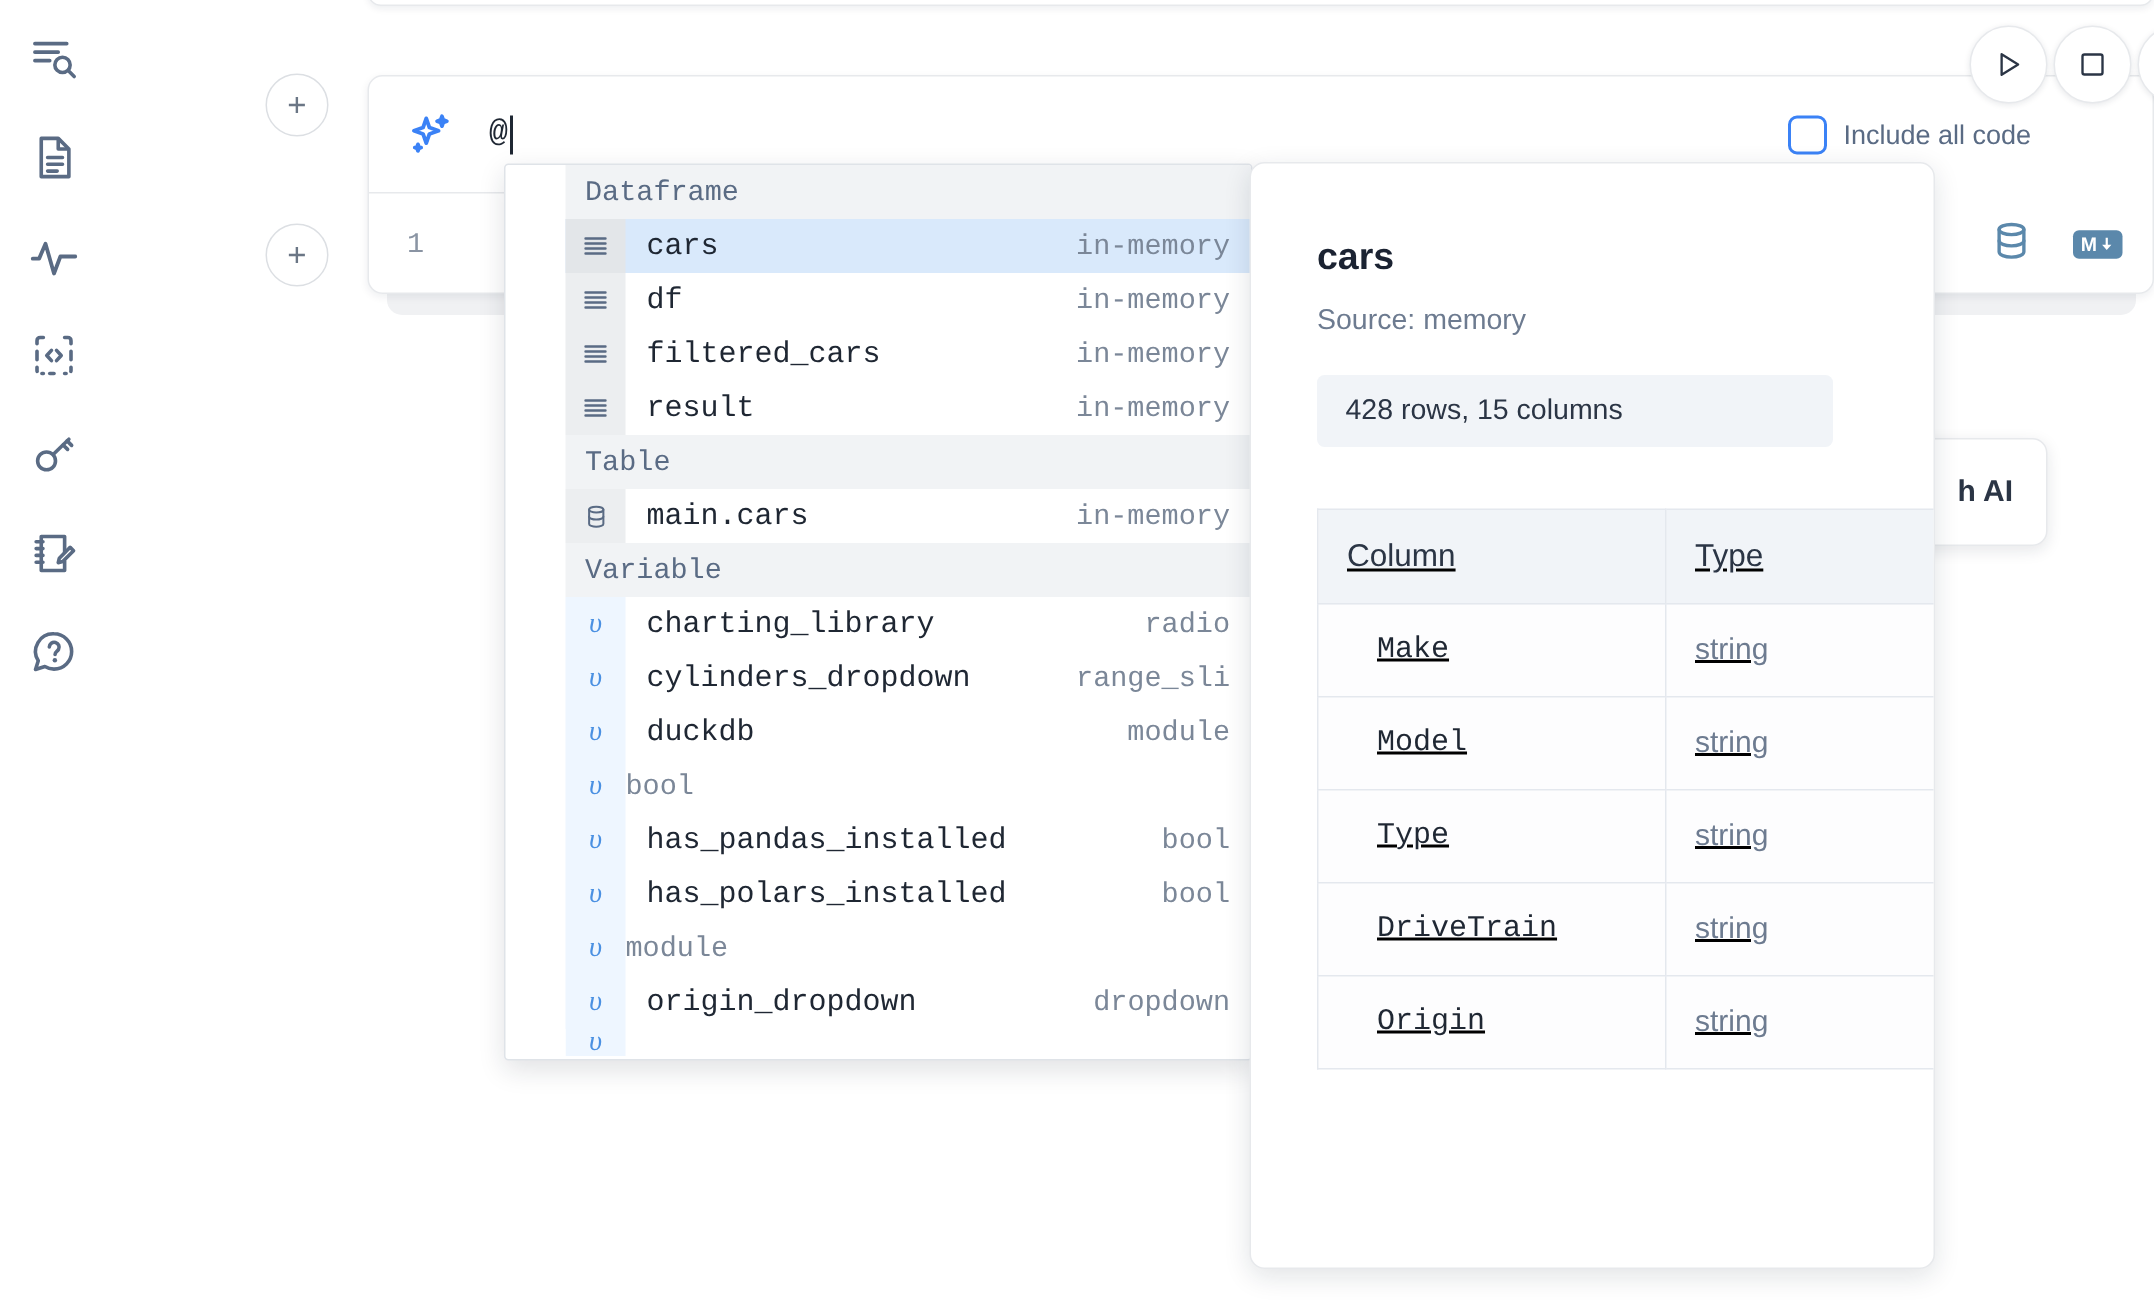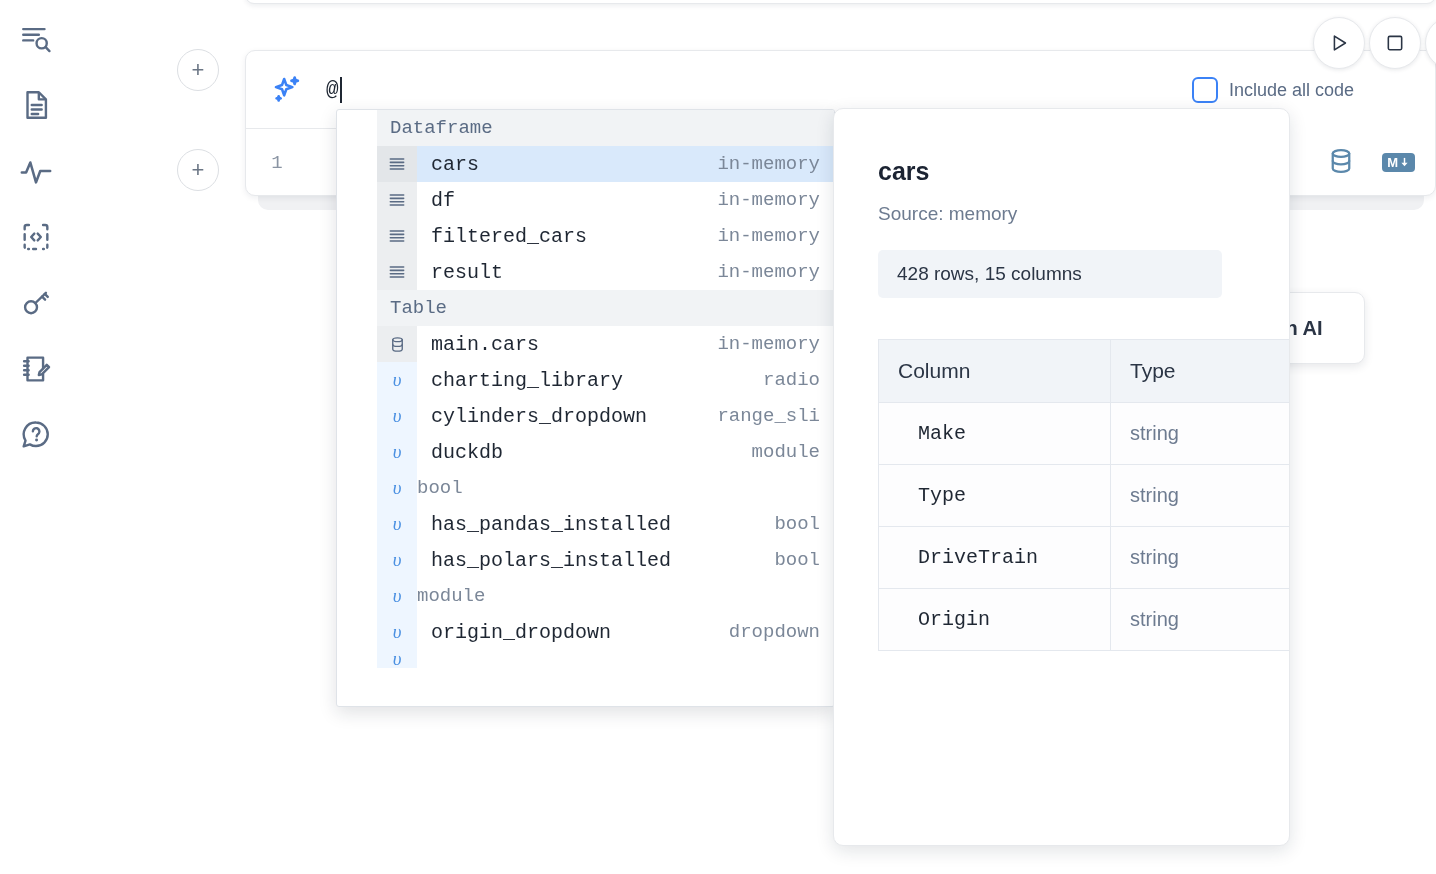--- a/index.html
+++ b/index.html
@@ -137,21 +137,21 @@
   #stop-btn { left: 1369px; top: 17px; }
   #extra-btn{ left: 1425px; top: 17px; }
 
   
   .ai-card {
     position: absolute; left: 1265px; top: 292px;
     width: 100px; height: 72px;
     background: #ffffff;
     border: 1px solid #e7e9ec; border-radius: 10px;
     box-shadow: 0 3px 10px rgba(20,30,50,.10);
-    display: flex; align-items: center; justify-content: center;
+    display: flex; align-items: center; justify-content: flex-end;
     padding-right: 22px;
     font-size: 20px; font-weight: bold; color: #2b3545;
   }
 
   
   .ac {
     position: absolute; left: 336px; top: 109px;
     width: 499px; height: 598px;
     background: #ffffff;
     border: 1px solid #dfe3e8;
@@ -218,20 +218,21 @@
     margin: 25px 0 0 44px;
     width: 344px; height: 48px;
     background: #f1f4f8; border-radius: 5px;
     display: flex; align-items: center; padding-left: 19px;
     font-size: 19px; color: #2b3545;
   }
   .doc-table {
     margin: 41px 0 0 44px;
     width: 428px;
     border-collapse: collapse;
+    text-decoration: underline;
   }
   .doc-table th {
     background: #f1f4f8;
     text-align: left;
     padding: 19px 0 19px 19px;
     font-size: 21px; font-weight: normal; color: #2b3545;
     border: 1px solid #e4e8ee;
   }
   .doc-table td {
     padding: 19px 0 19px 19px;
@@ -424,20 +425,21 @@
         <span class="ac-gutter">
           <svg width="19" height="19" viewBox="0 0 24 24" fill="none" stroke="currentColor" stroke-width="1.7" stroke-linecap="round">
             <ellipse cx="12" cy="6" rx="6" ry="2.4"></ellipse>
             <path d="M6 6v12c0 1.3 2.7 2.4 6 2.4s6-1.1 6-2.4V6"></path>
             <path d="M6 12c0 1.3 2.7 2.4 6 2.4s6-1.1 6-2.4"></path>
           </svg>
         </span>
         <span class="ac-name">main.cars</span>
         <span class="ac-type">in-memory</span>
       </div>
+      <div class="ac-section">Variable</div>
       <div class="ac-row var">
         <span class="ac-gutter">υ</span>
         <span class="ac-name">charting_library</span>
         <span class="ac-type">radio</span>
       </div>
       <div class="ac-row var">
         <span class="ac-gutter">υ</span>
         <span class="ac-name">cylinders_dropdown</span>
         <span class="ac-type">range_sli</span>
       </div>
@@ -486,20 +488,24 @@
             <th>Column</th>
             <th>Type</th>
           </tr>
         </thead>
       <tbody id="doc-body">
           <tr>
             <td class="col-name">Make</td>
             <td class="col-type">string</td>
           </tr>
           <tr>
+            <td class="col-name">Model</td>
+            <td class="col-type">string</td>
+          </tr>
+          <tr>
             <td class="col-name">Type</td>
             <td class="col-type">string</td>
           </tr>
           <tr>
             <td class="col-name">DriveTrain</td>
             <td class="col-type">string</td>
           </tr>
           <tr>
             <td class="col-name">Origin</td>
             <td class="col-type">string</td>

